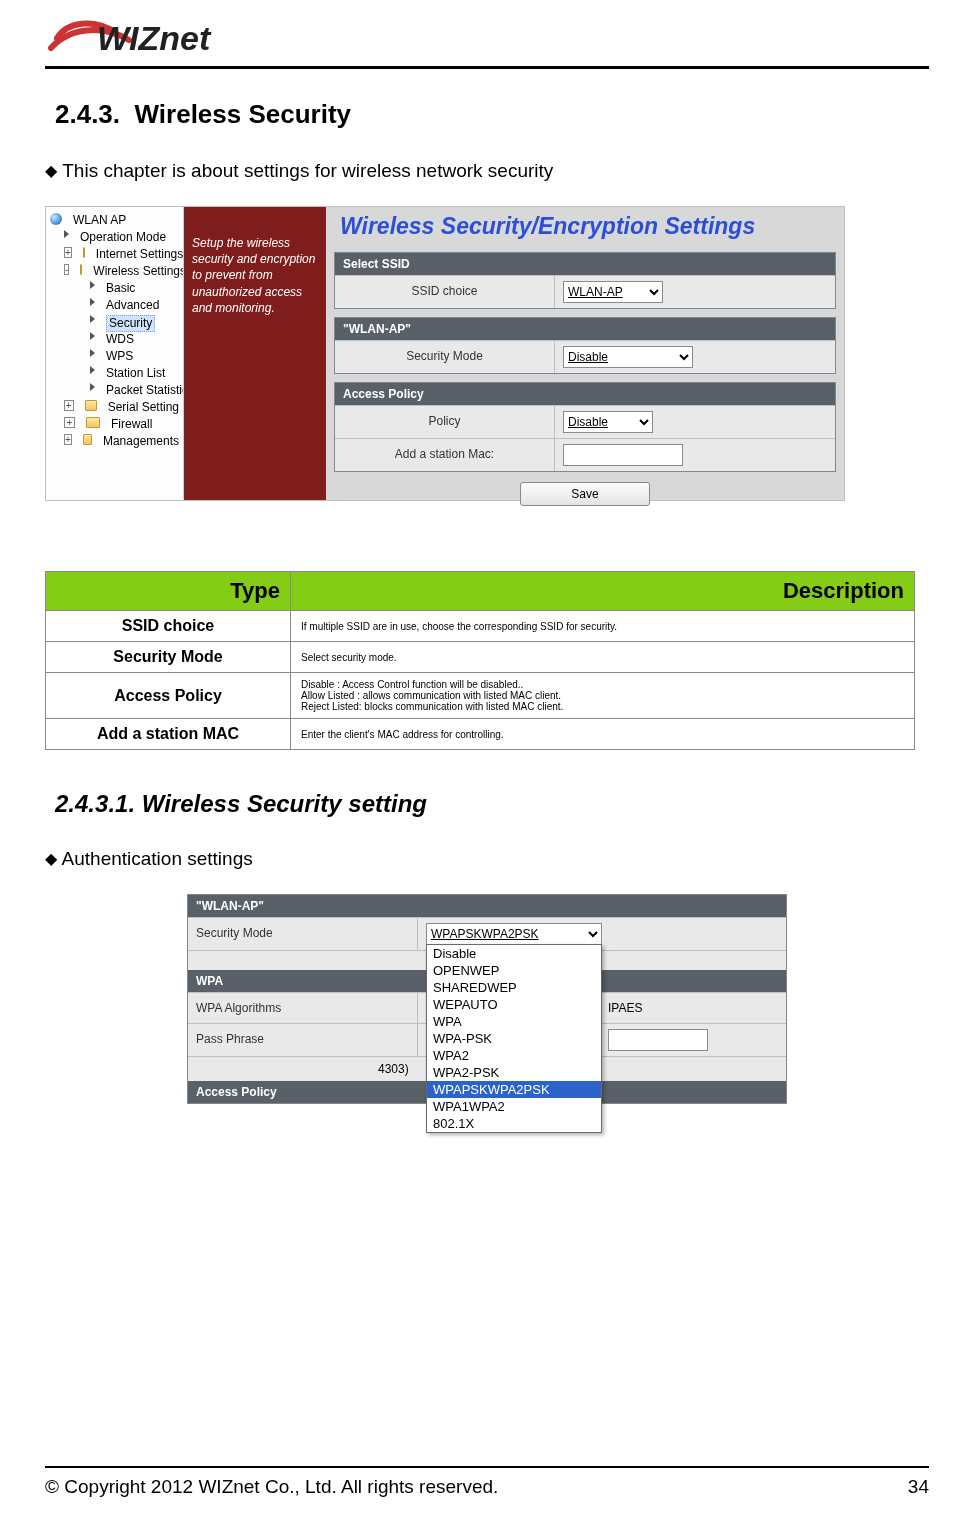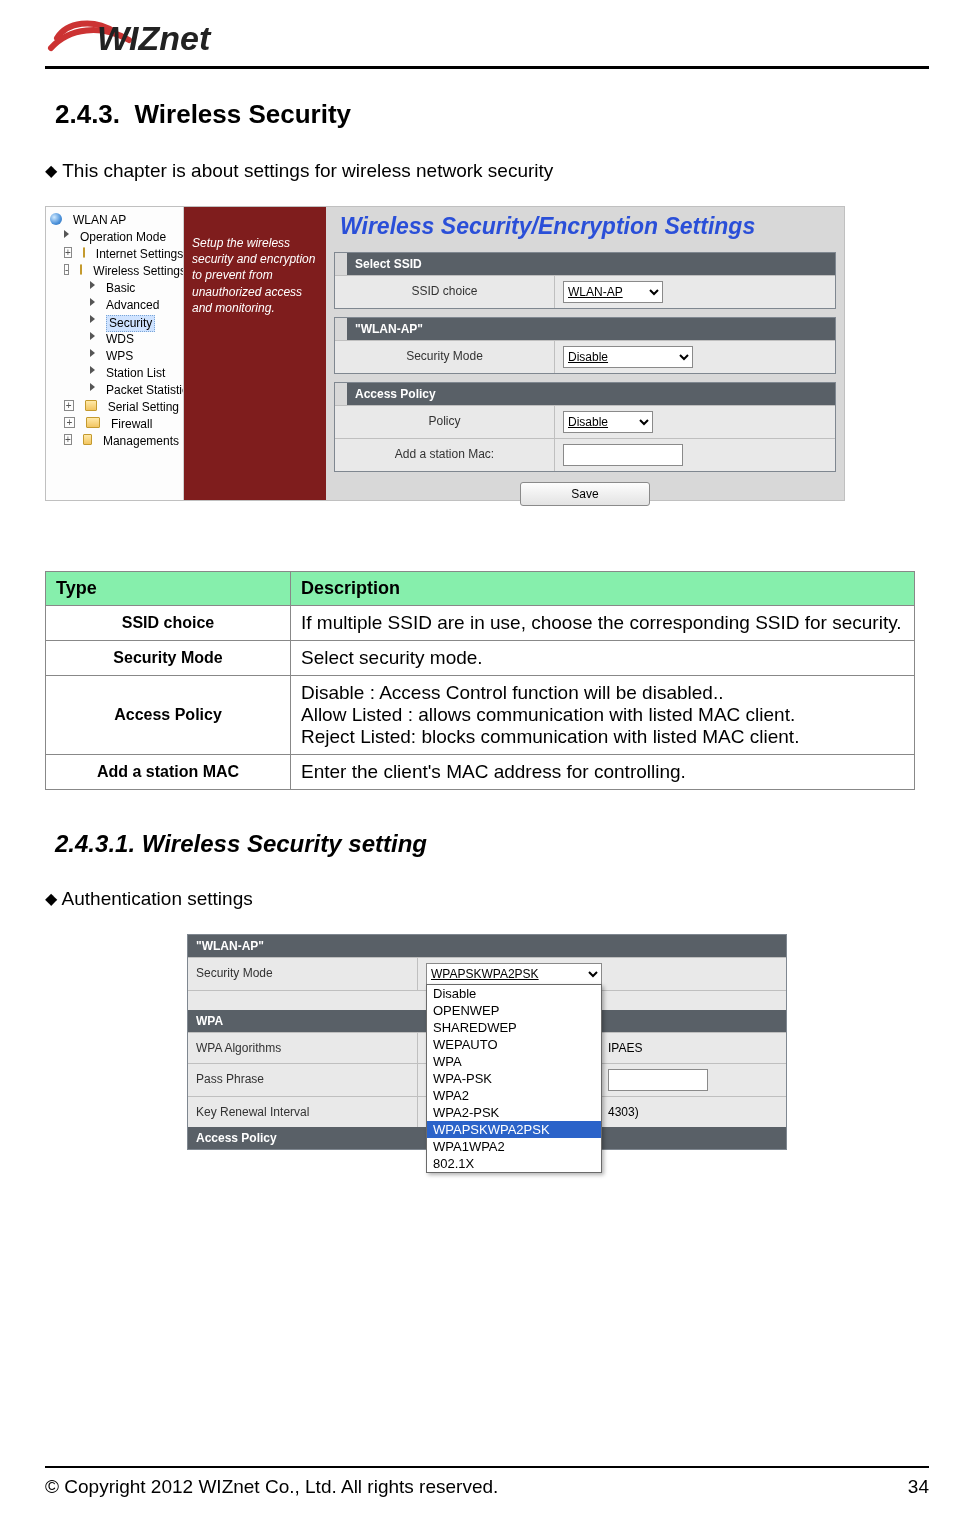--- a/index.html
+++ b/index.html
@@ -124,21 +124,20 @@
   .box {
     border: 1px solid #7f8790;
   }
   .box + .box { margin-top: 8px; }
   .box-head {
     background: #596067;
     color: #fff;
     font-size: 12px;
     padding: 4px 8px;
     font-weight: bold;
-    margin-left: 12px;
   }
   .box-row {
     display: flex;
     background: #e9e9e9;
     border-top: 1px solid #bfbfbf;
   }
   .box-row:first-of-type { border-top: none; }
   .box-label {
     width: 220px;
     text-align: center;
@@ -187,32 +186,32 @@
     width: 870px;
     border-collapse: collapse;
     font-size: 16px;
     margin-bottom: 10px;
   }
   .desc-table th, .desc-table td {
     border: 1px solid #888;
     padding: 6px 10px;
   }
   .desc-table thead th {
-    background: #86efac;
-    font-weight: bold;
-    font-size: 18px;
-    text-align: left;
+    background: #84cc16;
+    font-weight: bold;
+    font-size: 22px;
+    text-align: right;
   }
   .desc-table tbody th {
     background: #fff;
     font-weight: bold;
     text-align: center;
     width: 245px;
   }
-  .desc-table tbody td { font-size: 19px; }
+  .desc-table tbody td { font-size: 10px; }
 
   
   .shot2 {
     width: 600px;
     margin: 0 auto;
     border: 1px solid #7f8790;
     font-size: 12px;
   }
   .s2-head {
     background: #596067;
@@ -500,21 +499,20 @@
       </div>
     </div>
     <div class="s2-row">
       <div class="s2-label">Pass Phrase</div>
       <div class="s2-value">
         <span style="width:176px"></span>
         <input class="text-control" style="width: 100px;">
       </div>
     </div>
     <div class="s2-row">
-      <div class="s2-label">Key Renewal Interval</div>
       <div class="s2-value">
         <span style="width:176px"></span>
         <span>4303)</span>
       </div>
     </div>
     <div class="s2-head">Access Policy</div>
   </div>
 
 </div>
 

